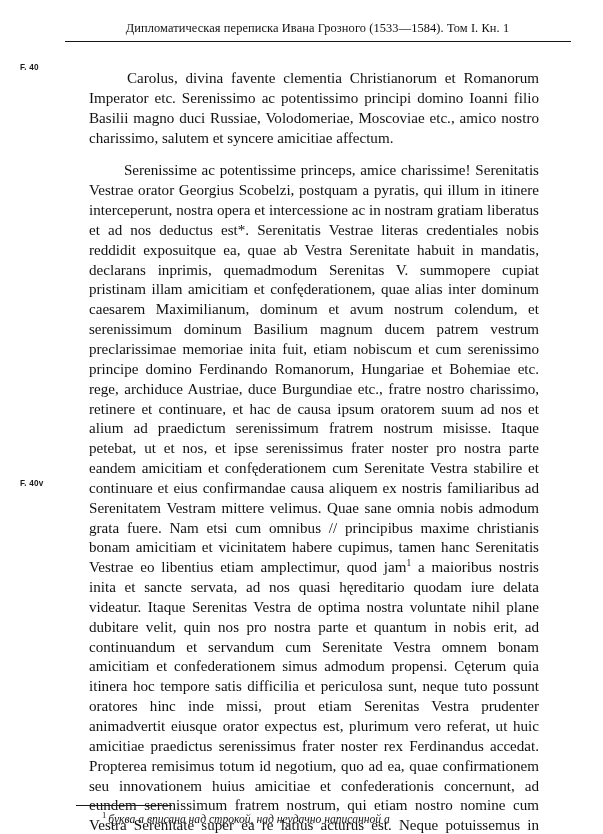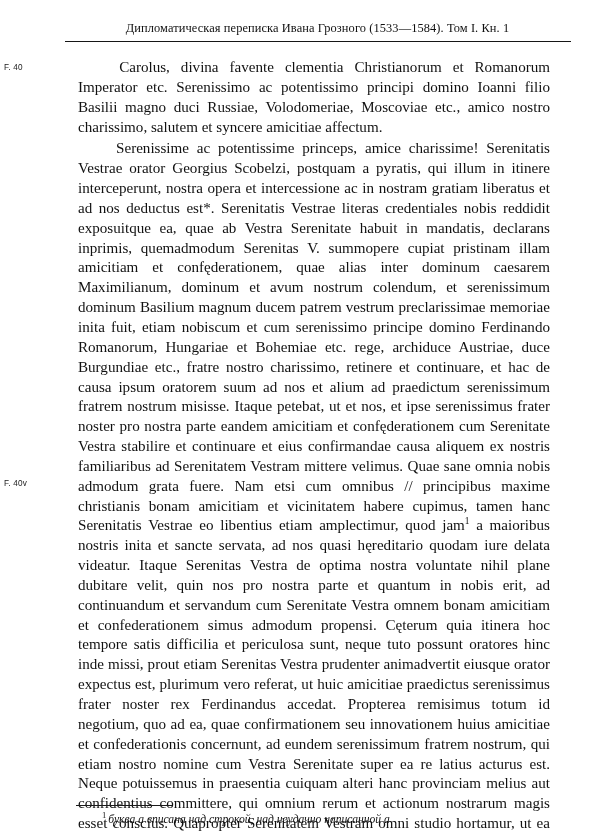--- a/index.html
+++ b/index.html
@@ -41,40 +41,41 @@
   }
 
   
   .body-block {
     position: absolute;
     left: 76px;
     top: 56px;
     width: 476px;
   }
   .para {
-    margin: 2px;
+    margin: 13px;
     text-align: justify;
     text-justify: inter-word;
     font-size: 15.1px;
     line-height: 19.85px;
     color: #111111;
     hyphens: none;
   }
   .para + .para { margin-top: 0; }
   .para .indent-lead { }
 
   
   .folio {
     position: absolute;
-    left: 4px;
+    left: 20px;
     font-size: 8.2px;
     font-family: "Liberation Sans", "DejaVu Sans", sans-serif;
     letter-spacing: 0.2px;
     color: #1a1a1a;
     white-space: nowrap;
+    font-weight: bold;
   }
   #folio-40  { top: 63px; }
   #folio-40v { top: 459px; margin-top: 20px; }
 
   sup.fn {
     font-size: 9.4px;
     vertical-align: super;
     line-height: 0;
   }
 

